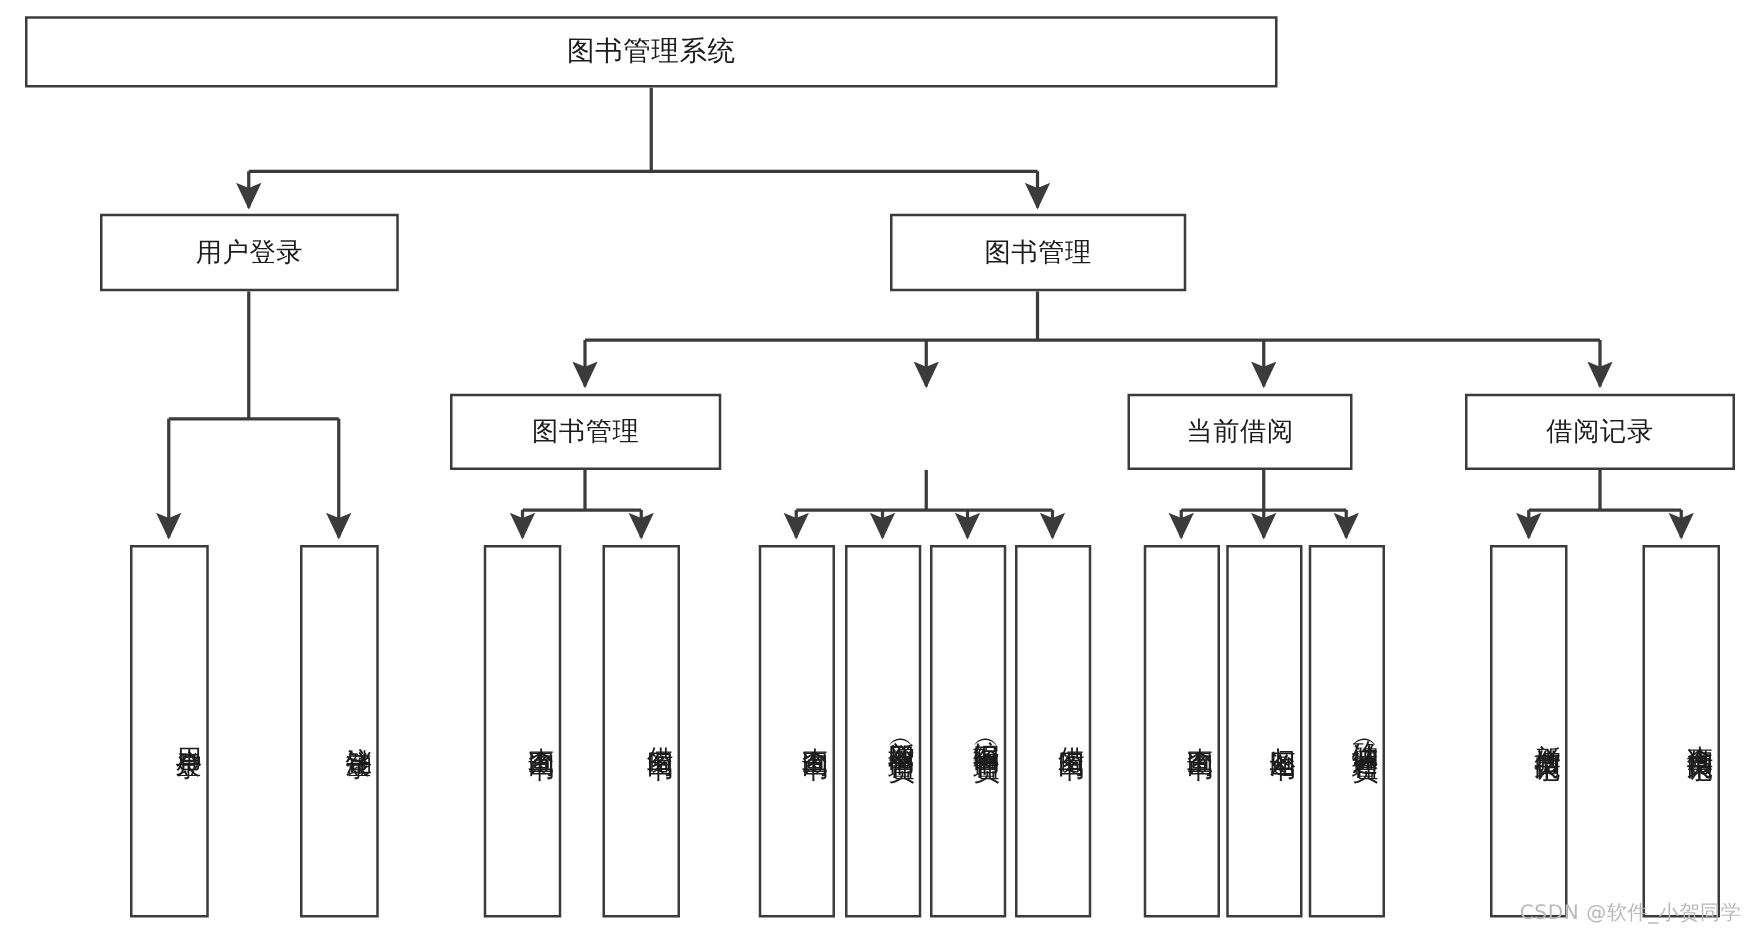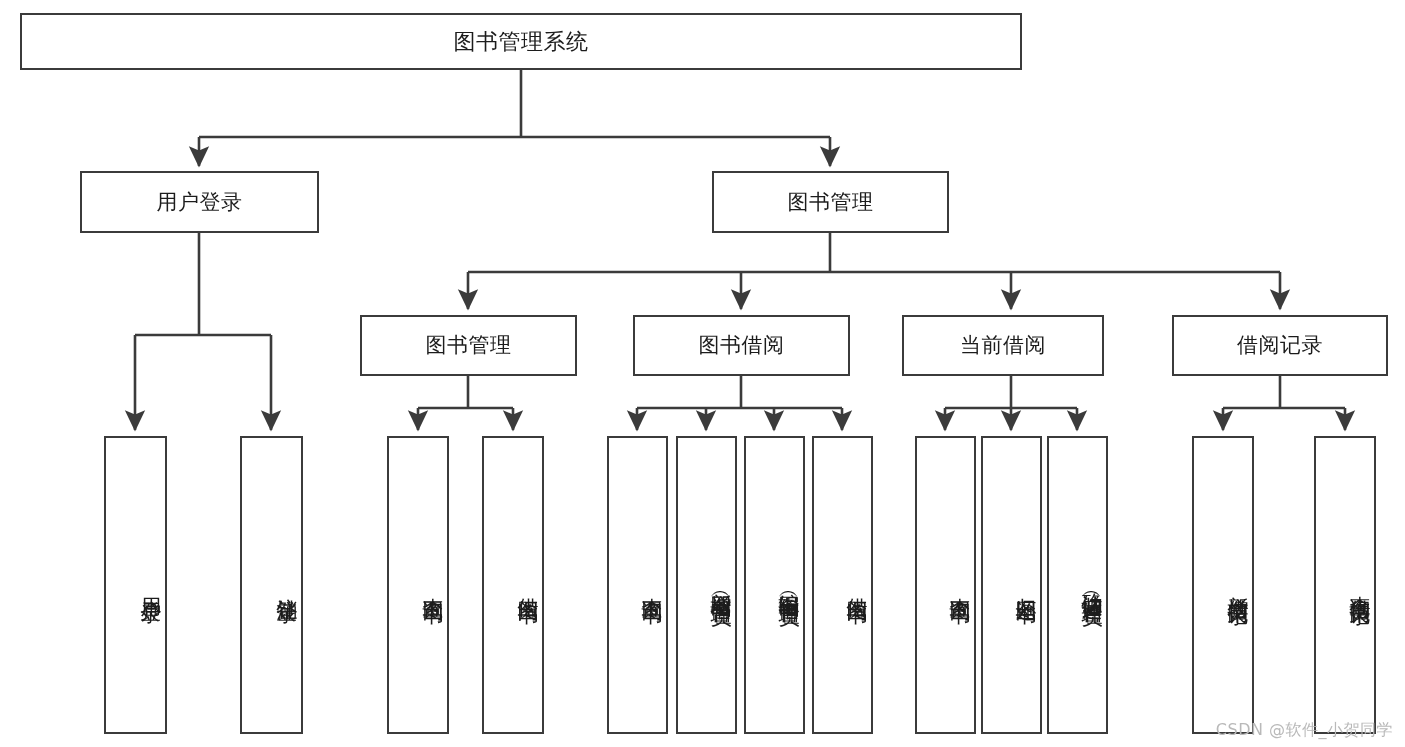--- a/index.html
+++ b/index.html
@@ -133,24 +133,21 @@
   <div class="node horiz" style="left:80px; top:171px; width:239px; height:62px;">
     <span>用户登录</span>
   </div>
   <div class="node horiz" style="left:712px; top:171px; width:237px; height:62px;">
     <span>图书管理</span>
   </div>
 
   <div class="node horiz" style="left:360px; top:315px; width:217px; height:61px;">
     <span>图书管理</span>
   </div>
-  <div class="node horiz" style="left:633px; top:315px; width:217px; height:61px;">
-    <span>图书借阅</span>
-  </div>
-  <div class="node horiz" style="left:902px; top:315px; width:202px; height:61px;">
+  <div class="node horiz" style="left:902px; top:315px; width:180px; height:61px;">
     <span>当前借阅</span>
   </div>
   <div class="node horiz" style="left:1172px; top:315px; width:216px; height:61px;align-items:center;">
     <span>借阅记录</span>
   </div>
 
   <div class="node vert" style="left:104px; top:436px; width:63px; height:298px;">
     <span class="vlabel">用户登录</span>
   </div>
   <div class="node vert" style="left:240px; top:436px; width:63px; height:298px;">

